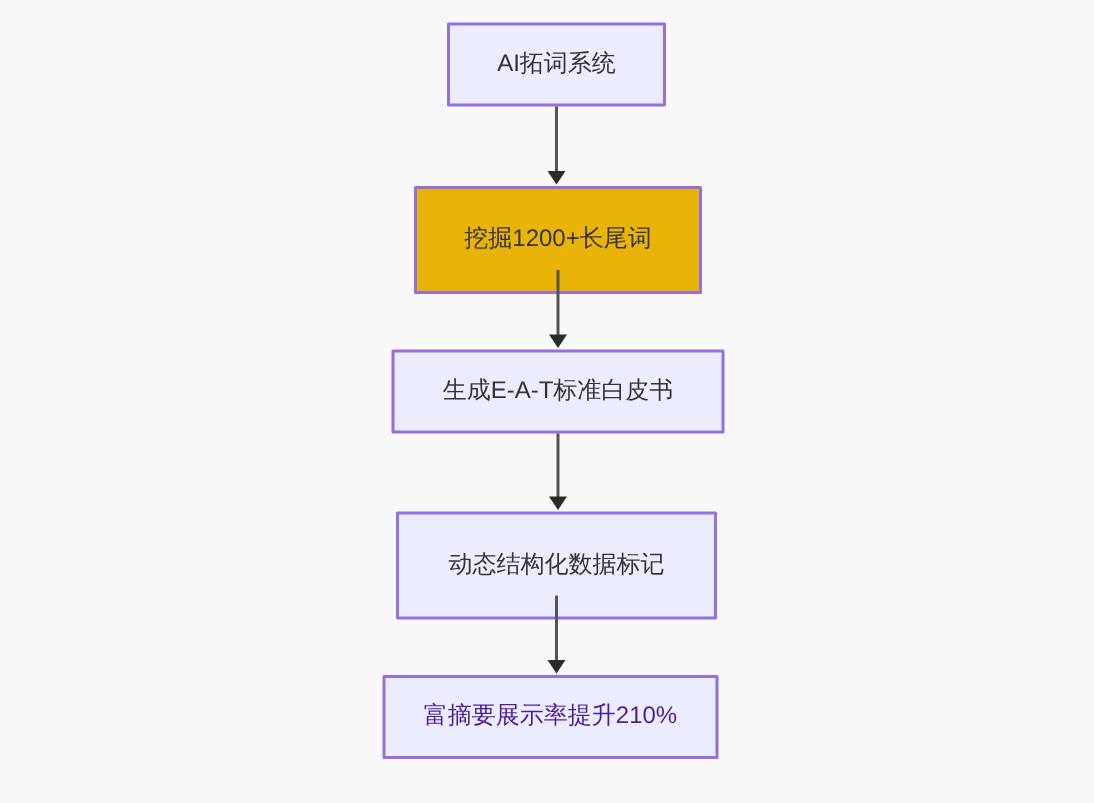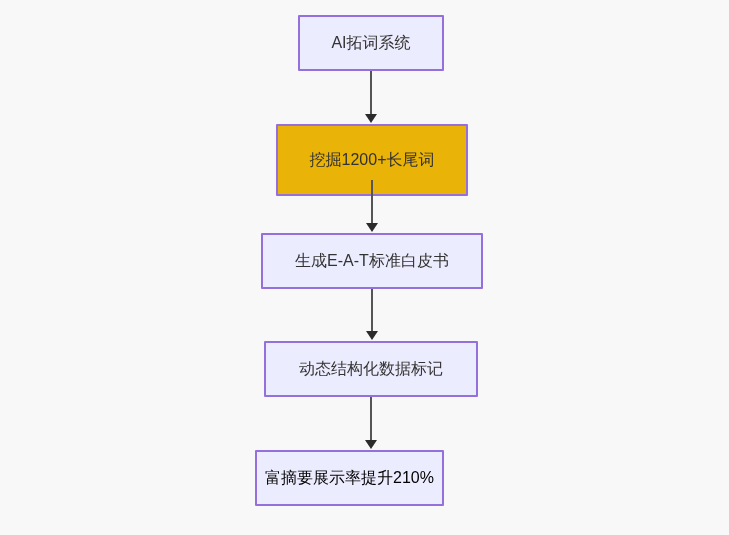--- a/index.html
+++ b/index.html
@@ -50,24 +50,24 @@
   <div class="stage">
       <div class="node" style="left: 298px; top: 15px; width: 146px; height: 56px; background: rgb(236, 236, 255); border-color: rgb(147, 112, 219); color: rgb(51, 51, 51);">
         <span>AI拓词系统</span>
       </div>
       <div class="node" style="left: 276px; top: 124px; width: 192px; height: 72px; background: #eab308; border-color: rgb(147, 112, 219); color: rgb(51, 51, 51);">
         <span>挖掘1200+长尾词</span>
       </div>
       <div class="node" style="left: 261px; top: 233px; width: 222px; height: 56px; background: rgb(236, 236, 255); border-color: rgb(147, 112, 219); color: rgb(51, 51, 51); text-align: right;">
         <span>生成E-A-T标准白皮书</span>
       </div>
-      <div class="node" style="left: 264px; top: 341px; width: 214px; height: 56px; background: rgb(236, 236, 255); border-color: rgb(147, 112, 219); color: rgb(51, 51, 51);">
+      <div class="node" style="left: 264px; top: 341px; width: 214px; height: 72px; background: rgb(236, 236, 255); border-color: rgb(147, 112, 219); color: rgb(51, 51, 51);">
         <span>动态结构化数据标记</span>
       </div>
-      <div class="node" style="left: 255px; top: 450px; width: 189px; height: 56px; background: rgb(236, 236, 255); border-color: rgb(147, 112, 219); color: #000000;">
+      <div class="node" style="left: 255px; top: 450px; width: 224px; height: 56px; background: rgb(236, 236, 255); border-color: rgb(147, 112, 219); color: #4c1d95;">
         <span>富摘要展示率提升210%</span>
       </div>
       <div class="edge-line" style="left: 370px; top: 71px; height: 45px; background: rgb(85, 85, 85);"></div>
       <div class="edge-arrowhead" style="left: 365px; top: 114px; border-top-color: rgb(43, 43, 43);"></div>
       <div class="edge-line" style="left: 371px; top: 180px; height: 45px; background: rgb(85, 85, 85);"></div>
       <div class="edge-arrowhead" style="left: 366px; top: 223px; border-top-color: rgb(43, 43, 43);"></div>
       <div class="edge-line" style="left: 371px; top: 289px; height: 44px; background: rgb(85, 85, 85);"></div>
       <div class="edge-arrowhead" style="left: 366px; top: 331px; border-top-color: rgb(43, 43, 43);"></div>
       <div class="edge-line" style="left: 370px; top: 397px; height: 45px; background: rgb(85, 85, 85);"></div>
       <div class="edge-arrowhead" style="left: 365px; top: 440px; border-top-color: rgb(43, 43, 43);"></div>

